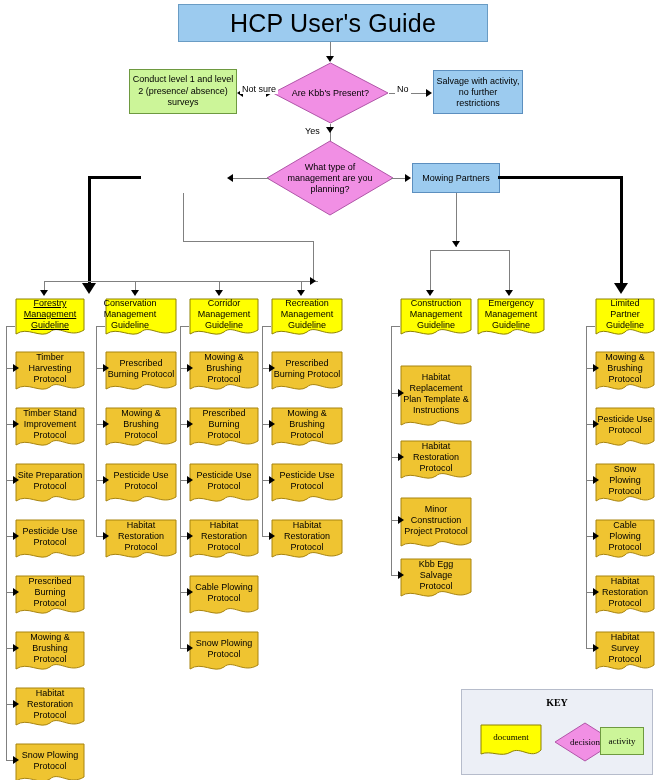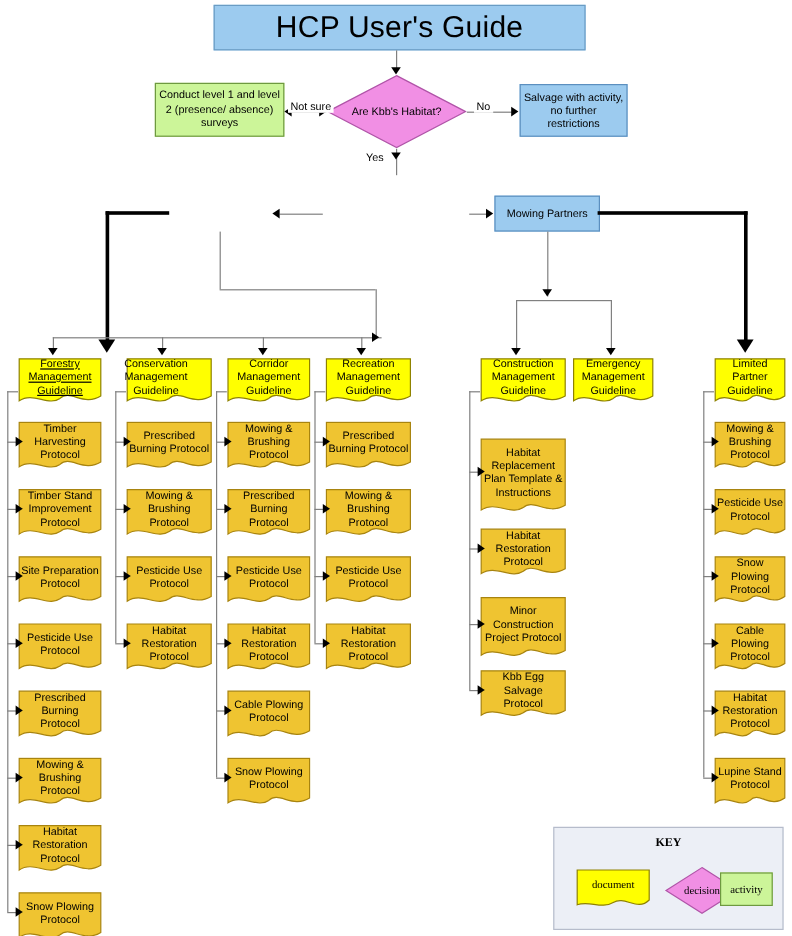--- a/index.html
+++ b/index.html
@@ -63,40 +63,46 @@
 
   <div class="node title-box" style="left:178px;top:4px;width:310px;height:38px;">HCP User's Guide</div>
 
   <div class="ln v" style="left:330px;top:42px;height:16px;"></div>
   <div class="ah down" style="left:326px;top:56px;"></div>
 
   <div class="decision" style="left:272px;top:62px;width:117px;height:62px;">
     <svg width="117" height="62" viewBox="0 0 117 62">
       <polygon points="58.5,1 116,31 58.5,61 1,31" fill="#F18FE4" stroke="#B055A8" stroke-width="1"></polygon>
     </svg>
-    <div class="dlabel">Are Kbb's Habitat?</div>
+    <div class="dlabel">Are Kbb's Present?</div>
   </div>
 
   <div class="node activity" style="left:129px;top:69px;width:108px;height:45px;">Conduct level 1 and level  2 (presence/ absence) surveys</div>
 
   <div class="ln h" style="left:243px;top:93px;width:29px;"></div>
   <div class="ah left" style="left:237px;top:89px;"></div>
   <div class="ah right" style="left:266px;top:89px;"></div>
   <div class="elabel" style="left:240px;top:84px;">Not sure</div>
 
   <div class="node proc" style="left:433px;top:70px;width:90px;height:44px;">Salvage with activity, no further restrictions</div>
 
   <div class="ln h" style="left:389px;top:93px;width:38px;"></div>
   <div class="ah right" style="left:426px;top:89px;"></div>
   <div class="elabel" style="left:395px;top:84px;">No</div>
 
   <div class="ln v" style="left:330px;top:124px;height:22px;"></div>
   <div class="ah down" style="left:326px;top:127px;"></div>
   <div class="elabel" style="left:303px;top:126px;">Yes</div>
 
+  <div class="decision" style="left:266px;top:140px;width:128px;height:76px;">
+    <svg width="128" height="76" viewBox="0 0 128 76">
+      <polygon points="64,1 127,38 64,75 1,38" fill="#F18FE4" stroke="#B055A8" stroke-width="1"></polygon>
+    </svg>
+    <div class="dlabel" style="padding:0 14px;box-sizing:border-box;">What type of management are you planning?</div>
+  </div>
 
   <div class="ln h" style="left:233px;top:178px;width:36px;"></div>
   <div class="ah left" style="left:227px;top:174px;"></div>
 
   <div class="node proc" style="left:412px;top:163px;width:88px;height:30px;">Mowing Partners</div>
   <div class="ln h" style="left:391px;top:178px;width:15px;"></div>
   <div class="ah right" style="left:405px;top:174px;"></div>
 
   <div class="ln thick h" style="left:88px;top:176px;width:53px;"></div>
   <div class="ln thick v" style="left:88px;top:176px;height:112px;"></div>
@@ -429,21 +435,21 @@
           <path d="M1,1 H59 V34 C46.800000000000004,43 37.2,28 30,36 C21.599999999999998,43 10.799999999999999,30 1,38 Z" fill="#EFC431" stroke="#A8840F" stroke-width="1"></path>
         </svg>
         <div class="dtext" style="height:35px;">Habitat Restoration Protocol</div>
       </div>
       <div class="ln h" style="left: 586px; top: 592px; width: 8px;"></div>
       <div class="ah right" style="left: 593px; top: 588px;"></div>
       <div class="doc" style="left: 595px; top: 631px; width: 60px; height: 44px;">
         <svg width="60" height="44" viewBox="0 0 60 44">
           <path d="M1,1 H59 V34 C46.800000000000004,43 37.2,28 30,36 C21.599999999999998,43 10.799999999999999,30 1,38 Z" fill="#EFC431" stroke="#A8840F" stroke-width="1"></path>
         </svg>
-        <div class="dtext" style="height:35px;">Lupine Stand Protocol</div>
+        <div class="dtext" style="height:35px;">Habitat Survey Protocol</div>
       </div>
       <div class="ln h" style="left: 586px; top: 648px; width: 8px;"></div>
       <div class="ah right" style="left: 593px; top: 644px;"></div>
     </div>
 
   <div id="key" style="left:461px;top:689px;width:190px;height:84px;font-family:Liberation Serif, serif;">
     <div class="ktitle">KEY</div>
 
     <div class="kdoc" style="left:18px;top:34px;width:62px;height:36px;">
       <svg width="62" height="36" viewBox="0 0 62 36">

